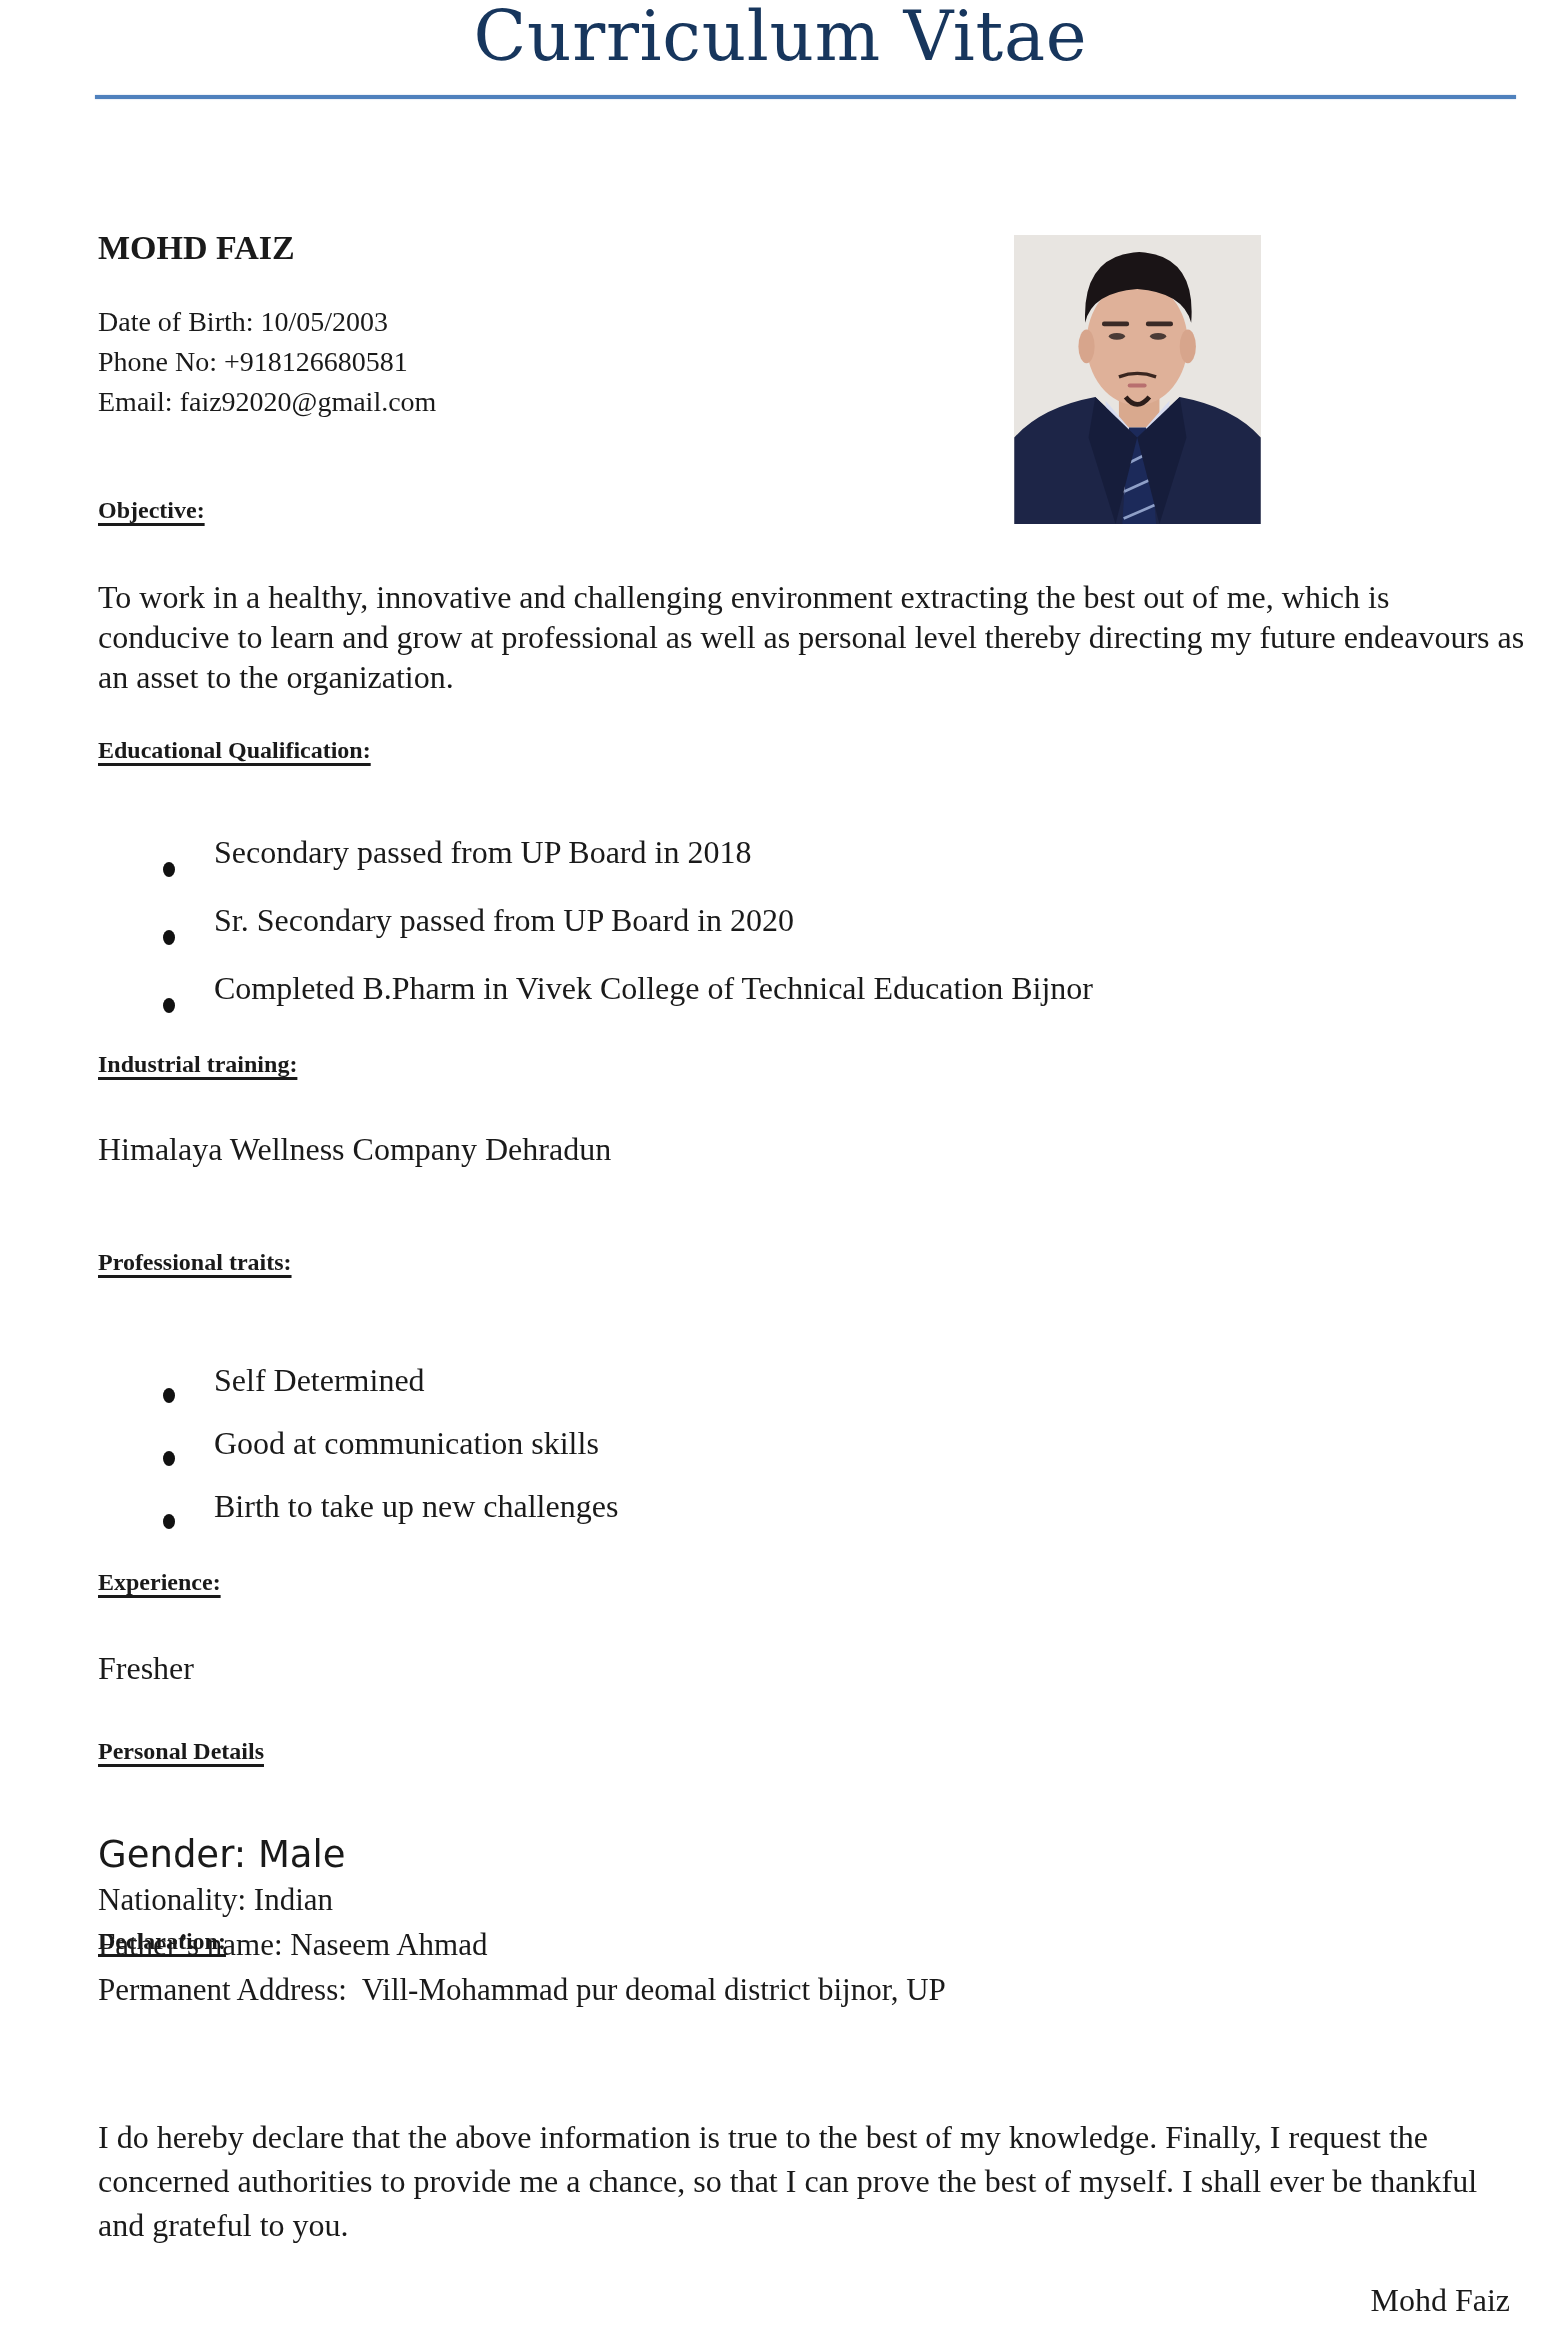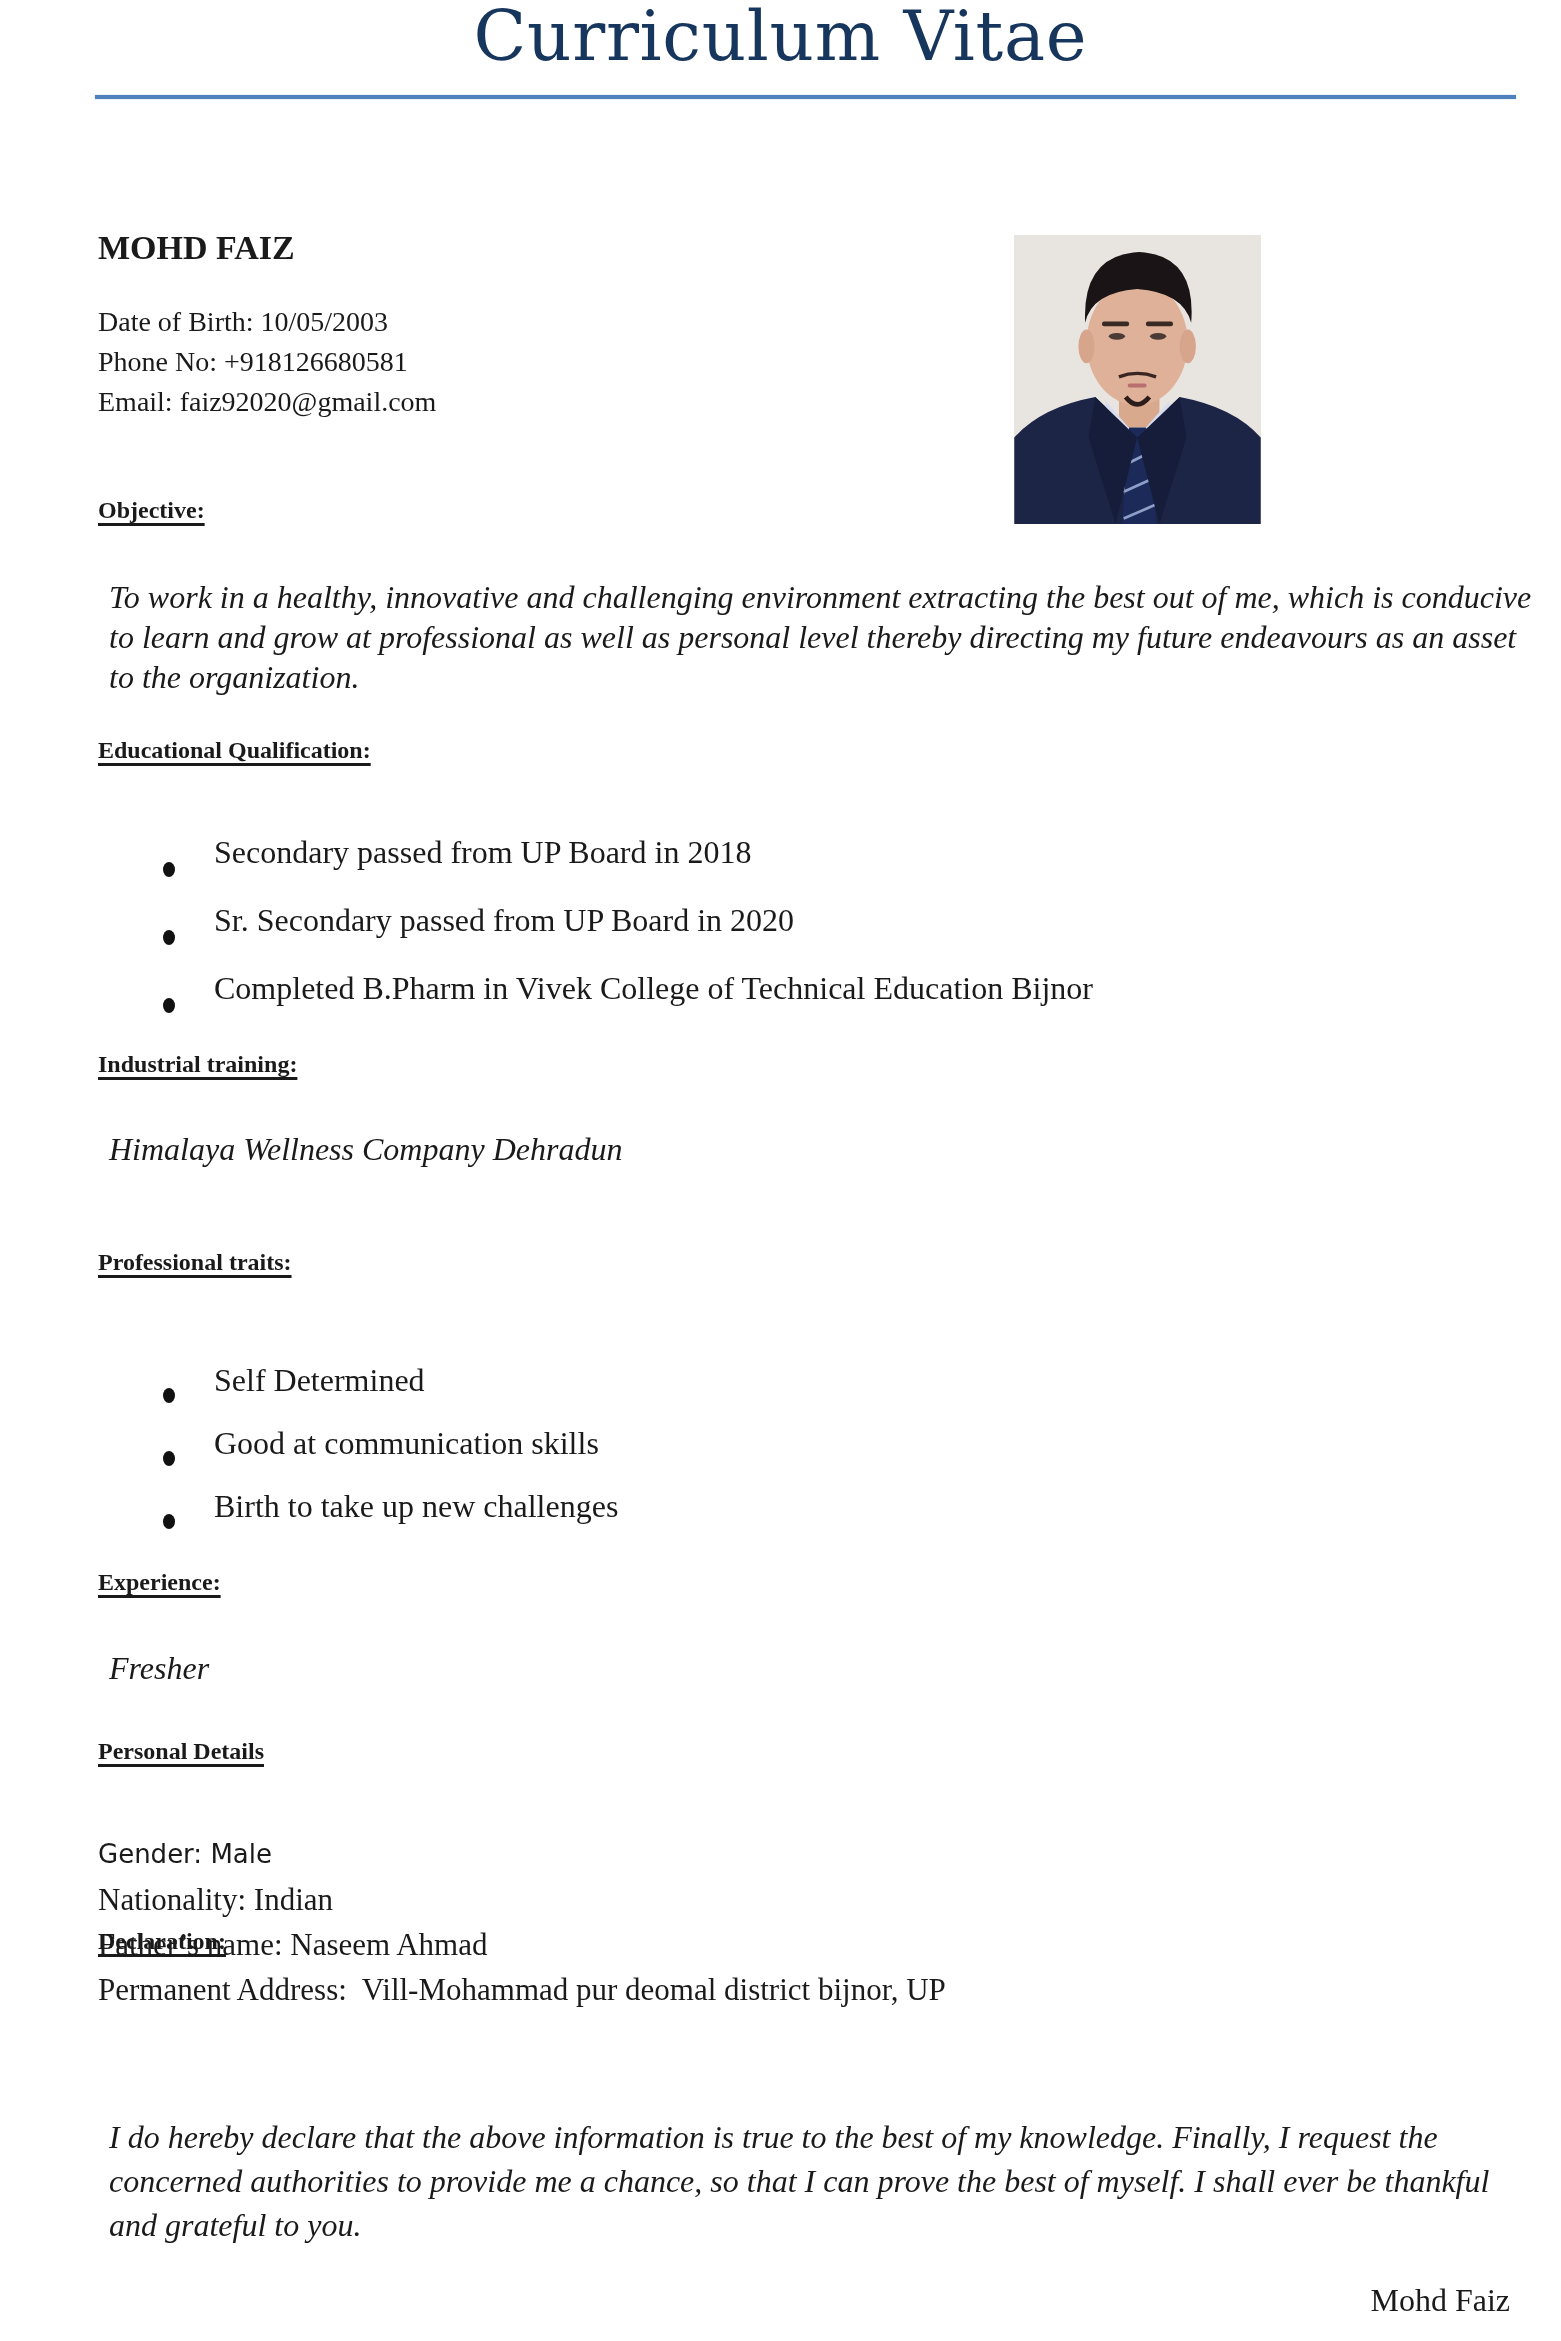--- a/index.html
+++ b/index.html
@@ -62,25 +62,24 @@
       position: absolute;
       left: 98px;
       font-weight: bold;
       font-size: 24px;
       text-decoration: underline;
       text-decoration-thickness: 3.4px;
       text-underline-offset: 5.4px;
     }
     .para {
       position: absolute;
-      left: 109px;
+      left: 98px;
       width: 1427px;
       font-size: 32px;
       line-height: 40px;
-      font-style: italic;
     }
     .bullets {
       position: absolute;
       left: 94px;
       margin: 8px;
       padding: 0;
       list-style: none;
       font-size: 32px;
     }
     .bullets li {
@@ -101,21 +100,21 @@
     .traits li { height: 63px; font-family: Liberation Serif, serif; }
     .personal {
       position: absolute;
       left: 98px;
       top: 1832px;
       font-size: 31px;
       line-height: 45px;
     }
     .personal .sans {
       font-family: "DejaVu Sans", "Liberation Sans", sans-serif;
-      font-size: 26px;
+      font-size: 37px;
     }
     .signature {
       position: absolute;
       right: 51px;
       top: 2282px;
       font-size: 32px;
     }
   </style>
 </head>
 <body>

